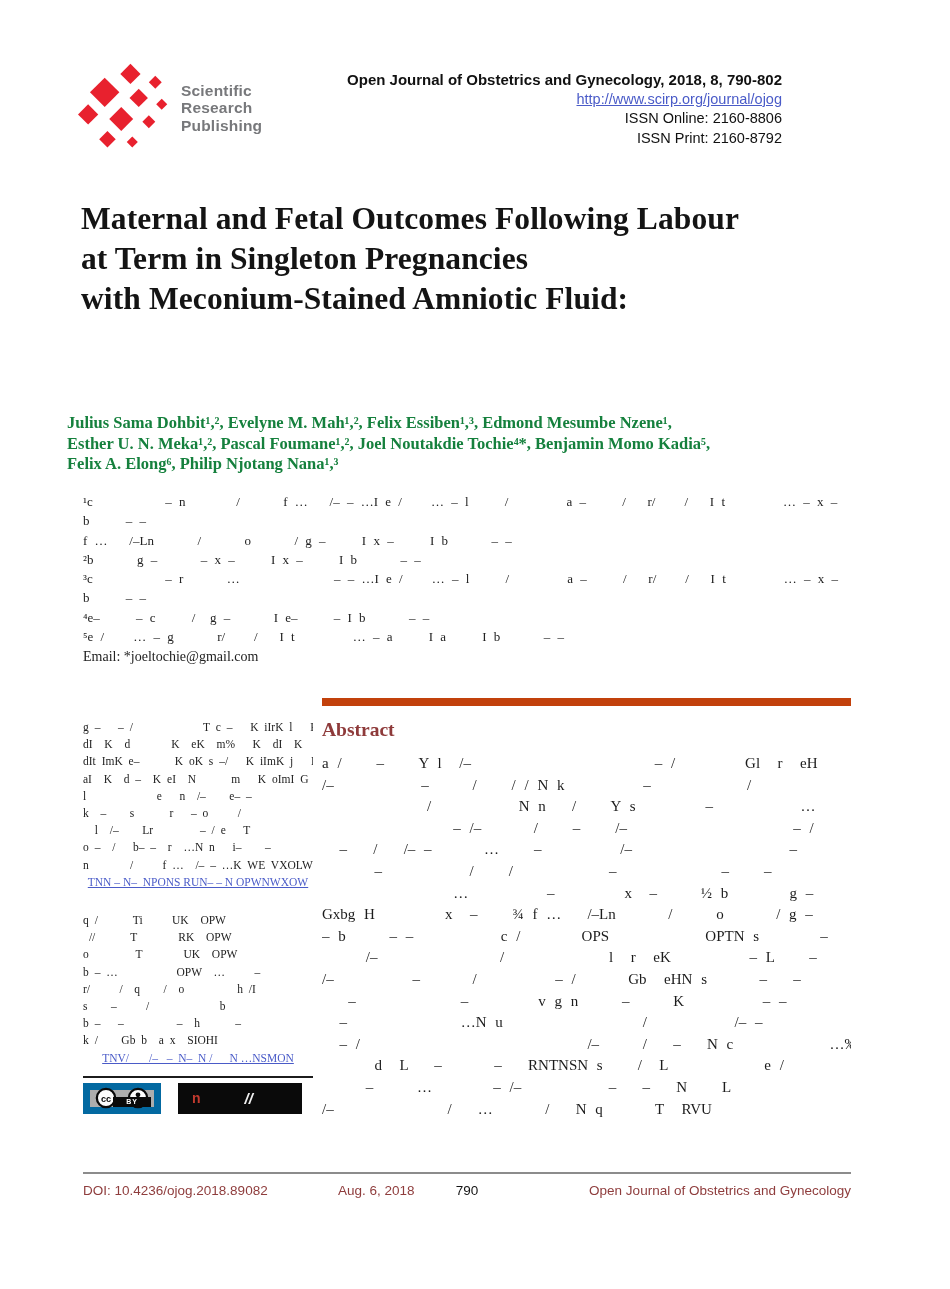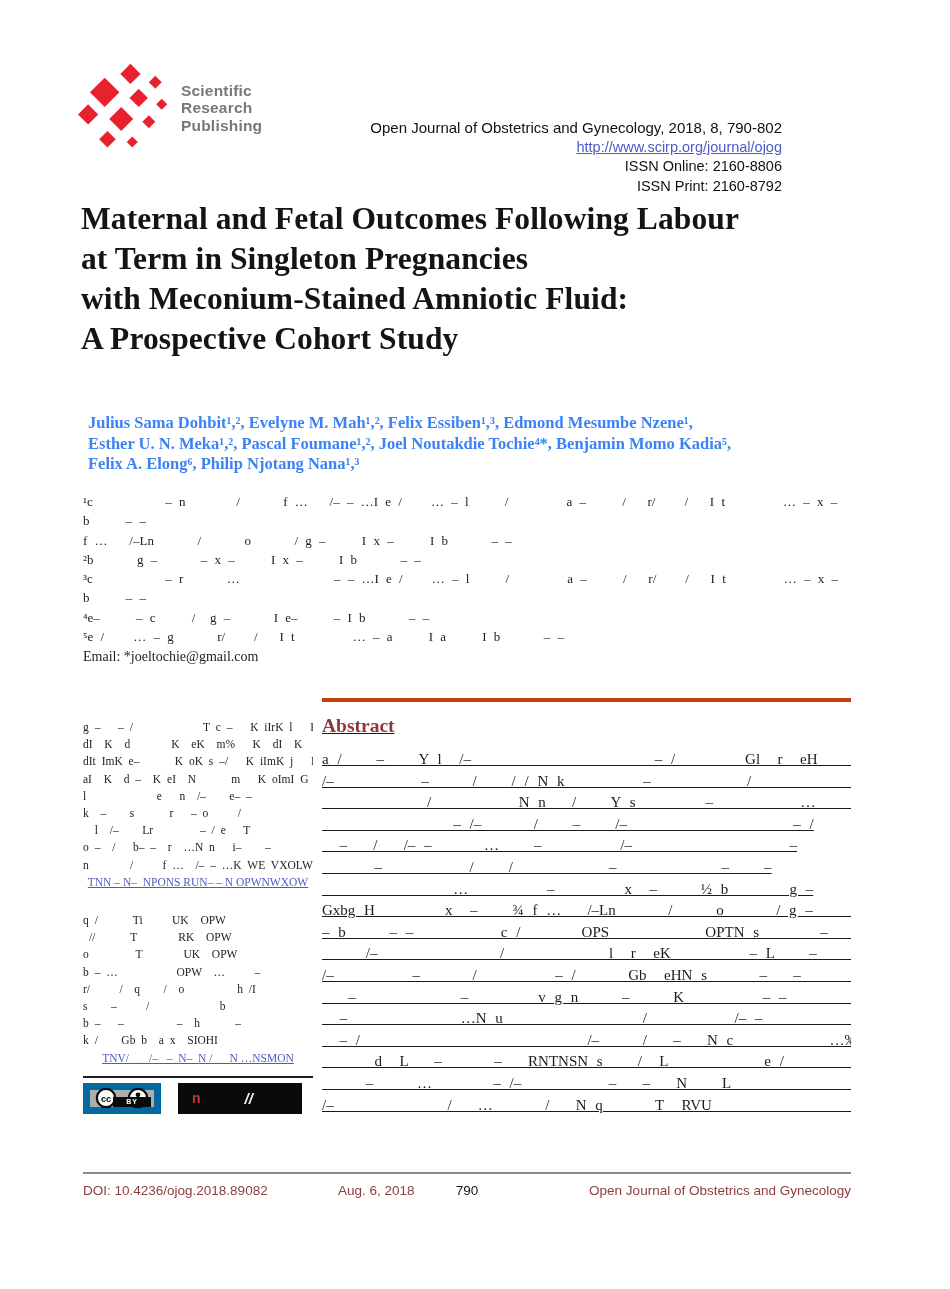--- a/index.html
+++ b/index.html
@@ -6,28 +6,28 @@
   .page{position:relative;width:882px;height:1289px;background:#fff;overflow:hidden;
         font-family:"Liberation Serif", serif;color:#1a1a1a;border-radius:25px;}
 
   
   .logo{position:absolute;left:76px;top:62px;display:flex;align-items:center;}
   .logo svg{display:block;}
   .logo-text{margin-left:9px;font-family:"Liberation Sans",sans-serif;font-weight:bold;
              font-size:15.5px;line-height:17.5px;color:#77787b;letter-spacing:.2px;}
   .header-meta{position:absolute;right:100px;top:70px;text-align:right;
                font-family:"Liberation Sans",sans-serif;font-size:14.5px;line-height:19.5px;color:#111;}
-  .header-meta .journal-line{font-weight:normal;font-size:15px;margin-top:48px;}
+  .header-meta .journal-line{font-weight:bold;font-size:15px;}
   .header-url{color:#4a5bc8;text-decoration:underline;cursor:pointer;}
 
   
   .title{position:absolute;left:81px;top:199px;width:790px;font-weight:bold;
          font-size:31.5px;line-height:40px;color:#141414;letter-spacing:.1px;}
-  .authors{position:absolute;left:88px;top:413px;width:780px;font-weight:bold;
-           font-size:16.5px;line-height:20.5px;color:#3b82f6;}
+  .authors{position:absolute;left:67px;top:413px;width:780px;font-weight:bold;
+           font-size:16.5px;line-height:20.5px;color:#15803d;}
 
   
   .garble div{white-space:pre;overflow:hidden;}
 
   .affils{position:absolute;left:83px;top:492px;width:780px;font-size:13px;
           line-height:19.3px;word-spacing:4px;color:#222;}
   .email{position:absolute;left:83px;top:649px;font-size:14px;color:#222;}
 
   
   .sidebar{position:absolute;left:83px;top:719px;width:230px;font-size:11.5px;
@@ -43,21 +43,21 @@
             box-sizing:border-box;display:flex;align-items:center;justify-content:space-around;cursor:pointer;}
   .cc-by-strip{position:absolute;right:3px;bottom:0;width:38px;height:10px;background:#0a0a0a;
                color:#fff;font-family:"Liberation Sans",sans-serif;font-size:7px;line-height:10px;
                text-align:center;font-weight:bold;letter-spacing:1px;}
   .oa-badge{width:124px;height:31px;background:#0a0a0a;display:flex;align-items:center;
             cursor:pointer;font-family:"Liberation Sans",sans-serif;}
   .oa-n{color:#c23a2e;font-weight:bold;font-size:14px;margin-left:14px;}
   .oa-slash{color:#f2f2f2;font-weight:bold;font-style:italic;font-size:15px;margin-left:44px;}
 
   
-  .abstract-col{position:absolute;left:322px;top:698px;width:529px;border-top:4px solid #c2410c;text-decoration:underline;}
+  .abstract-col{position:absolute;left:322px;top:698px;width:529px;border-top:8px solid #c2410c;}
   .abstract-col h2{margin:13px 0 0 0;font-size:19.5px;font-weight:bold;color:#8e3a3a;
                    font-family:"Liberation Serif",serif;}
   .abs-body{margin-top:12px;font-size:15px;line-height:21.6px;word-spacing:5px;color:#1c1c1c;}
 
   
   .footer-line{position:absolute;left:83px;top:1172px;width:768px;height:2px;background:#8c8c8c;}
   .footer{position:absolute;left:83px;top:1183px;width:768px;height:20px;
           font-family:"Liberation Sans",sans-serif;font-size:13.5px;color:#8f3d3d;}
   .footer .doi{position:absolute;left:0;}
   .footer .fdate{position:absolute;left:255px;}
@@ -95,21 +95,20 @@
     <div class="journal-line">Open Journal of Obstetrics and Gynecology, 2018, 8, 790-802</div>
     <div><a class="header-url">http://www.scirp.org/journal/ojog</a></div>
     <div>ISSN Online: 2160-8806</div>
     <div>ISSN Print: 2160-8792</div>
   </div>
 
   <div class="title">
       <div>Maternal and Fetal Outcomes Following Labour</div>
       <div>at Term in Singleton Pregnancies</div>
       <div>with Meconium-Stained Amniotic Fluid:</div>
-      <div>A Prospective Cohort Study</div>
     </div>
 
   <div class="authors">
       <div>Julius Sama Dohbit¹,², Evelyne M. Mah¹,², Felix Essiben¹,³, Edmond Mesumbe Nzene¹,</div>
       <div>Esther U. N. Meka¹,², Pascal Foumane¹,², Joel Noutakdie Tochie⁴*, Benjamin Momo Kadia⁵,</div>
       <div>Felix A. Elong⁶, Philip Njotang Nana¹,³</div>
     </div>
 
   <div class="affils garble">
       <div>¹c          – n       /      f …   /– – …I e /    … – l     /        a –     /   r/    /   I t        … – x –      hI x –     I</div>

